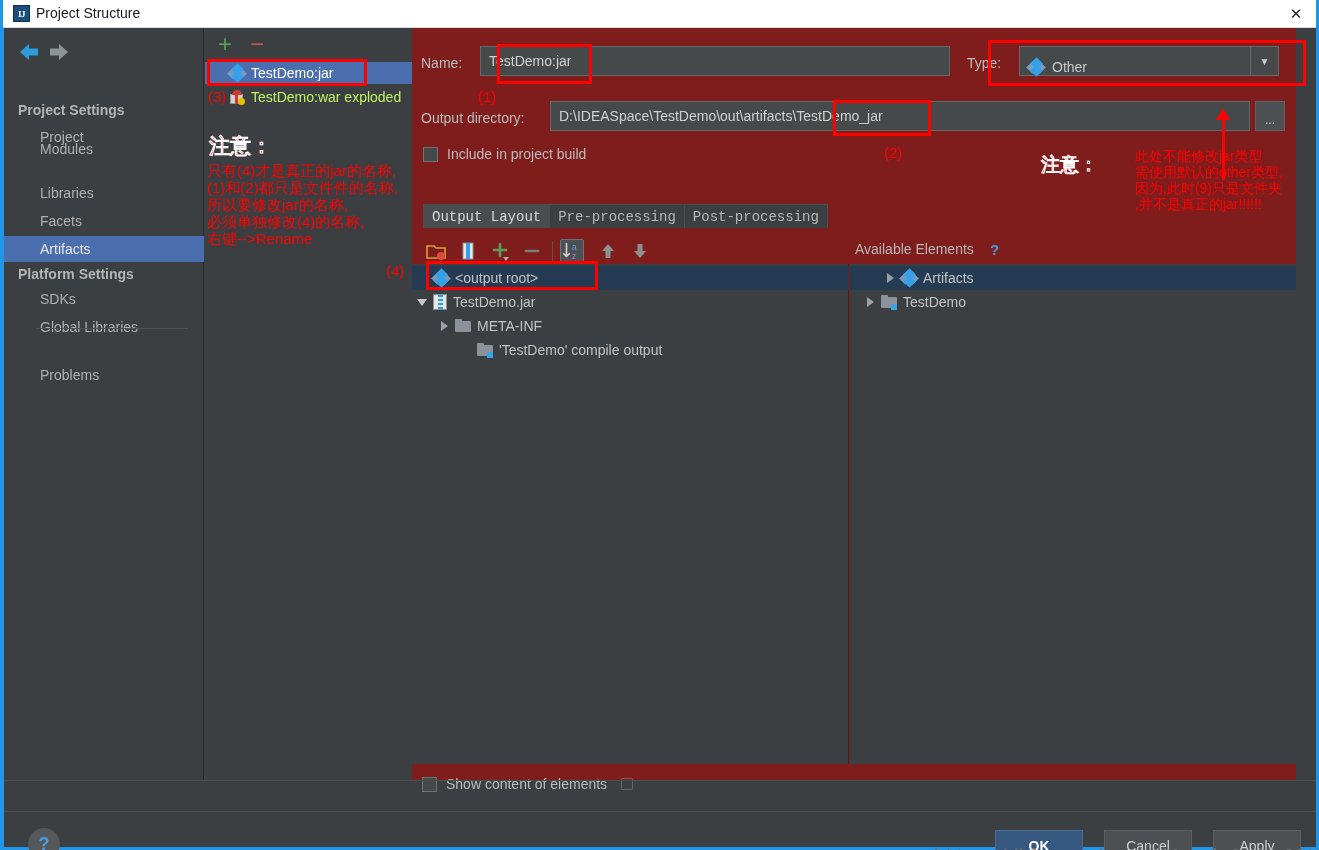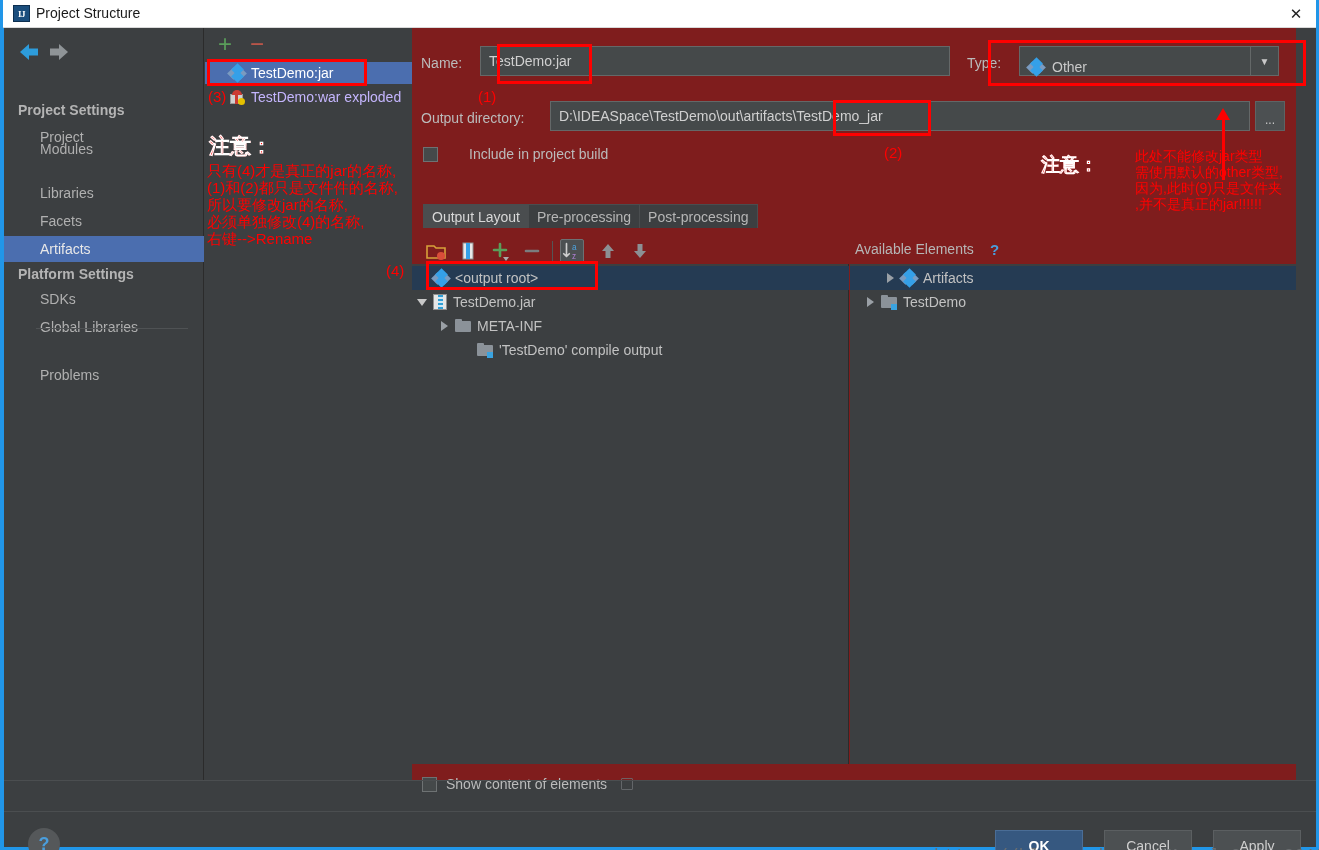--- a/index.html
+++ b/index.html
@@ -112,21 +112,21 @@
   }
   .tb-minus {
     position: absolute; left: 41px; top: 2px;
     width: 22px; height: 22px;
     color: #c0574a; font-size: 24px; line-height: 20px;
     text-align: center; font-weight: 300;
   }
   .art-row {
     position: absolute; left: 0; width: 230px; height: 22px;
     display: flex; align-items: center;
-    font-size: 14px; color: #c4b5fd;
+    font-size: 14px; color: #bef264;
     padding-left: 24px;
     font-family: "Liberation Sans", sans-serif;
   }
   .art-row.sel { background: #4b6eaf; color: #ffffff; }
   .art-ico { width: 16px; height: 16px; margin-right: 6px; flex: 0 0 16px; }
 
   
   .diamond-ico { position: relative; width: 16px; height: 16px; }
   .dmd { position: absolute; width: 9px; height: 9px; transform: rotate(45deg); }
   .dmd.a { left: 0px;  top: 4px; background: #7a9bc0; }
@@ -180,38 +180,38 @@
   .combo-txt {
     color: #c9c9c9; font-size: 14px; margin-left: 8px;
     font-family: "Liberation Sans", sans-serif;
   }
   .combo-arrow {
     position: absolute; right: 0; top: 0; bottom: 0; width: 28px;
     border-left: 1px solid #646868;
     display: flex; align-items: center; justify-content: center;
     color: #c9c9c9; font-size: 10px;
   }
-  .chk-row { position: absolute; display: flex; align-items: center; gap: 22px; }
+  .chk-row { position: absolute; display: flex; align-items: center; }
   .chkbox {
     width: 15px; height: 15px;
     background: #45494a; border: 1px solid #6e7273;
     margin-right: 9px;
   }
   .chk-lbl { font-size: 14px; color: #bbbbbb; font-family: "Liberation Sans", sans-serif; }
 
   
   .tabs { position: absolute; left: 11px; top: 176px; height: 24px; display: flex; }
   .tab {
     height: 24px; padding: 0 8px;
     display: flex; align-items: center;
     font-size: 14px; color: #b6b6b6;
     background: #3c3f41;
     border: 1px solid #4a4d4f; border-bottom: none;
     margin-right: -1px;
-    font-family: Liberation Sans, sans-serif;
+    font-family: Liberation Mono, monospace;
   }
   .tab.active { background: #4a4d4f; color: #d8d8d8; }
 
   
   .lay-toolbar { position: absolute; left: 6px; top: 208px; width: 440px; height: 30px; }
   .tbi { position: absolute; top: 3px; width: 24px; height: 24px; }
   .sep-v { position: absolute; top: 5px; width: 1px; height: 20px; background: #555; }
 
   .avail-lbl {
     position: absolute; left: 443px; top: 213px;

